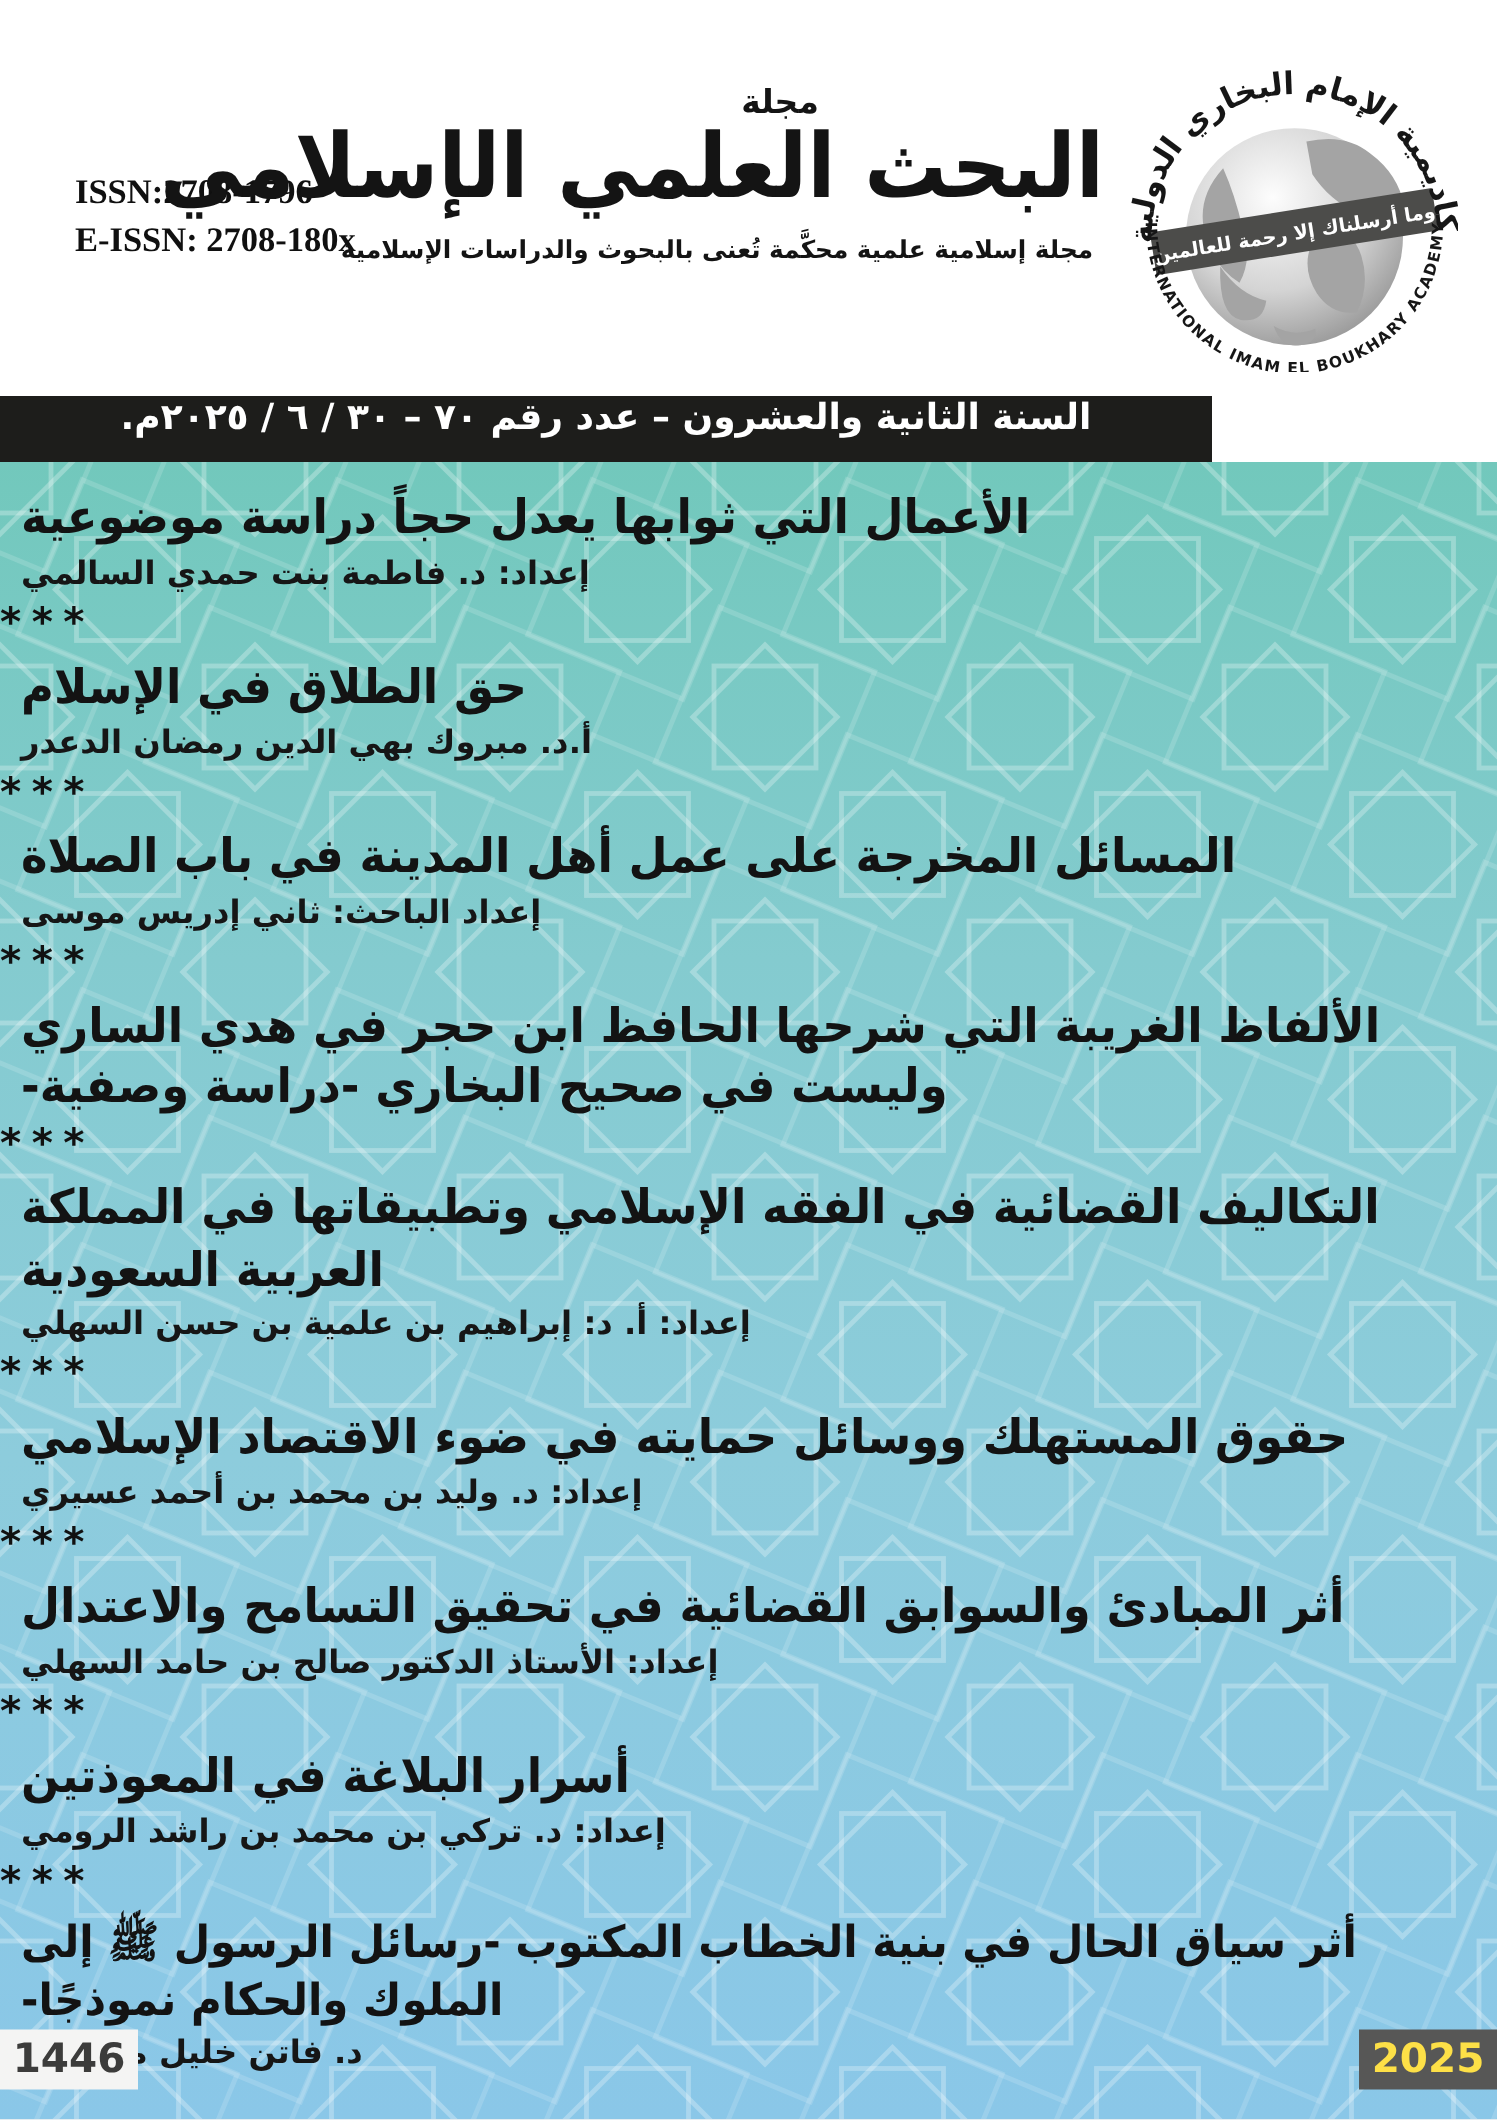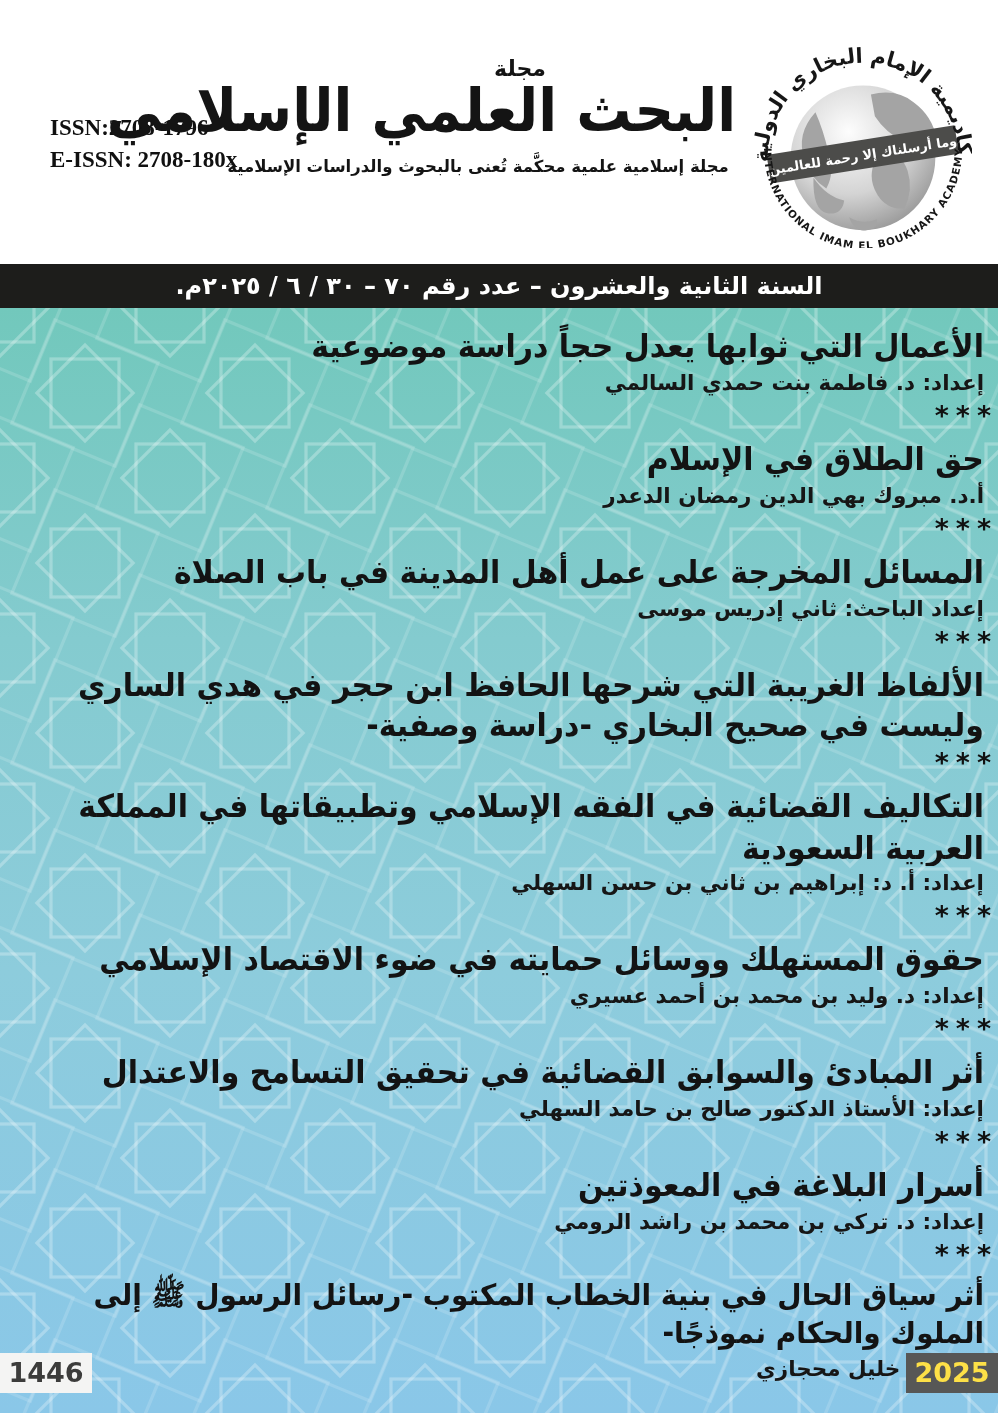--- a/index.html
+++ b/index.html
@@ -24,36 +24,36 @@
   .journal-title{
     font-size:55px;font-weight:700;line-height:1.15;letter-spacing:-1px;
     transform:scaleY(1.08);white-space:nowrap;
   }
   .journal-subtitle{
     margin-top:14px;font-size:16.5px;font-weight:700;white-space:nowrap;
   }
   .logo{position:absolute;right:26px;top:26px;width:218px;height:222px;}
   
   .issue-bar{
-    width:998px;height:44px;background:#1d1d1b;
-    display:flex;align-items:center;justify-content:center;
+    width:808px;height:44px;background:#1d1d1b;
+    display:flex;justify-content:center;
   }
   .issue-bar-text{
     color:#ffffff;font-size:24px;font-weight:700;direction:rtl;white-space:nowrap;
   }
   
   .content{
     position:relative;width:998px;height:1105px;
     background:linear-gradient(180deg,#72c8bc 0%,#84cbcf 30%,#8dccdc 60%,#8ac7e8 100%);
   }
   .pattern{position:absolute;left:0;top:0;z-index:0;}
   .content-inner{
     position:relative;z-index:1;width:100%;height:100%;
     padding-top:18px;box-sizing:border-box;
-    direction:rtl;text-align:right;
+    direction:rtl;text-align:left;
   }
   .article{margin:0 14px 2px;}
   .article-title{
     font-size:30px;font-weight:700;line-height:1.32;color:#131313;
     transform:scaleY(1.05);
   }
   .article.last .article-title{font-size:28px;}
   .article-author{
     font-size:21.5px;font-weight:700;line-height:1.35;margin-top:2px;color:#161616;
   }
@@ -162,21 +162,21 @@
           <div class="article-author">إعداد الباحث: ثاني إدريس موسى</div>
         </div>
         <div class="divider">***</div>
         <div class="article">
           <div class="article-title">الألفاظ الغريبة التي شرحها الحافظ ابن حجر في هدي الساري</div>
           <div class="article-title">وليست في صحيح البخاري -دراسة وصفية-</div>
         </div>
         <div class="divider">***</div>
         <div class="article">
           <div class="article-title">التكاليف القضائية في الفقه الإسلامي وتطبيقاتها في المملكة العربية السعودية</div>
-          <div class="article-author">إعداد: أ. د: إبراهيم بن ثاني بن حسن السهلي</div>
+          <div class="article-author">إعداد: أ. د: إبراهيم بن علمية بن حسن السهلي</div>
         </div>
         <div class="divider">***</div>
         <div class="article">
           <div class="article-title">حقوق المستهلك ووسائل حمايته في ضوء الاقتصاد الإسلامي</div>
           <div class="article-author">إعداد: د. وليد بن محمد بن أحمد عسيري</div>
         </div>
         <div class="divider">***</div>
         <div class="article">
           <div class="article-title">أثر المبادئ والسوابق القضائية في تحقيق التسامح والاعتدال</div>
           <div class="article-author">إعداد: الأستاذ الدكتور صالح بن حامد السهلي</div>

